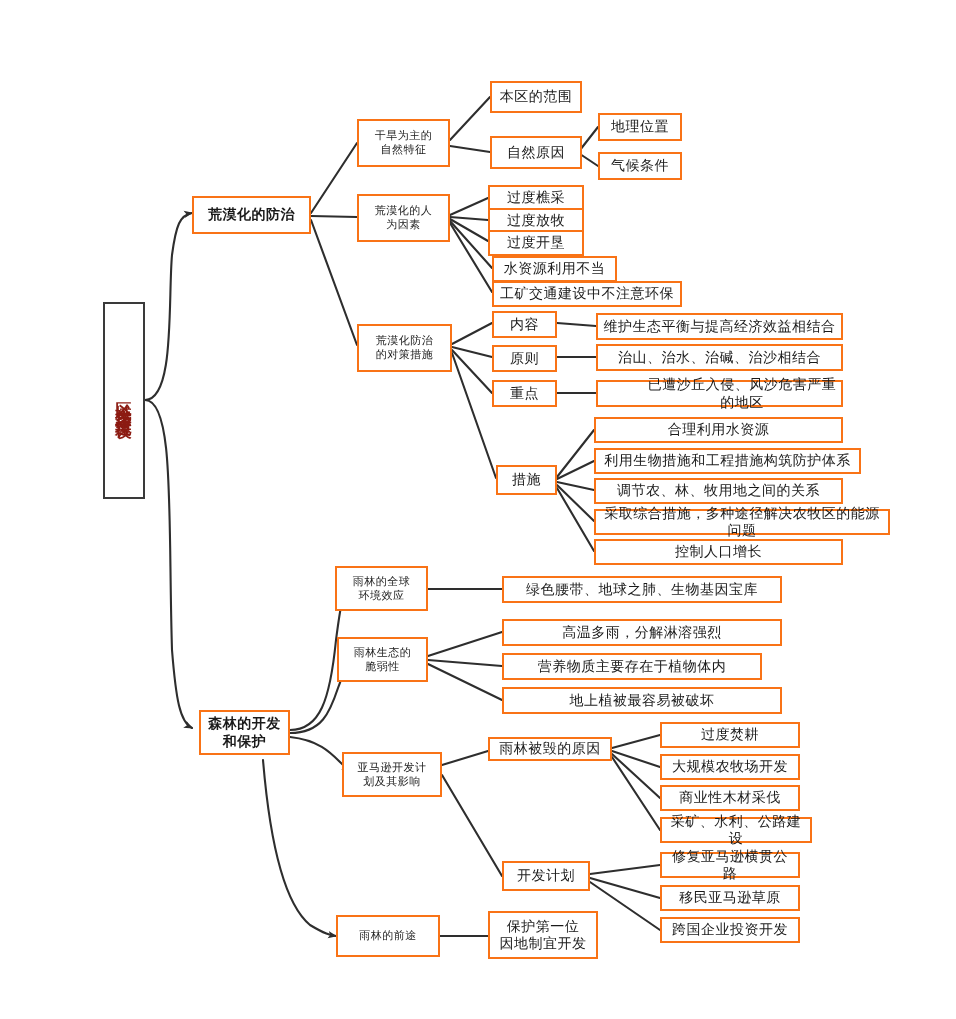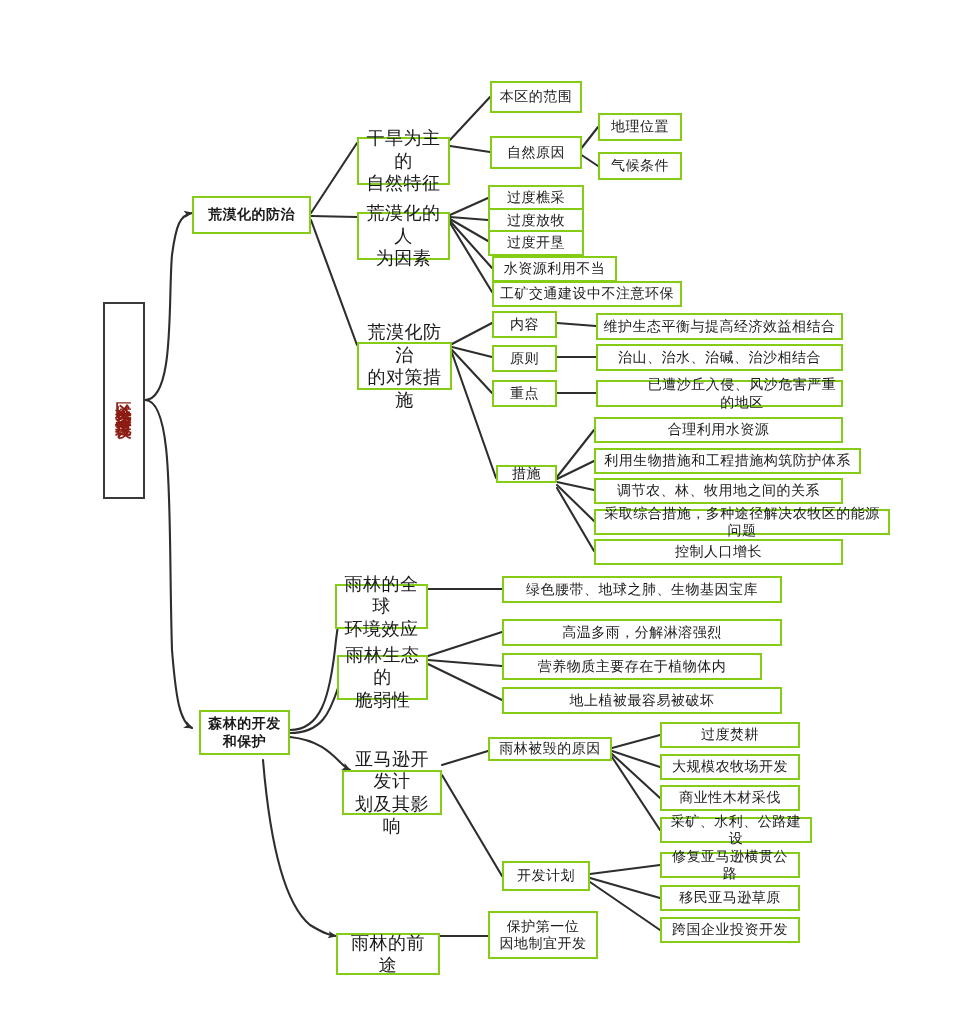--- a/index.html
+++ b/index.html
@@ -22,21 +22,21 @@
   svg.edges {
     position: absolute;
     left: 0;
     top: 0;
     width: 956px;
     height: 1019px;
   }
   .node {
     position: absolute;
     box-sizing: border-box;
-    border: 2px solid #84cc16;
+    border: 2px solid #f97316;
     background: #ffffff;
     display: flex;
     align-items: center;
     justify-content: center;
     text-align: center;
     color: #1a1a1a;
     font-size: 14px;
     line-height: 1.25;
     letter-spacing: 0.5px;
     z-index: 2;
@@ -59,21 +59,21 @@
     writing-mode: vertical-rl;
     text-orientation: upright;
     line-height: 1.45;
     letter-spacing: 3px;
     white-space: normal;
   }
   .node.level2 {
     font-weight: bold;
     font-size: 14px;
   }
-  .node.level3 { font-size: 18px; margin-top: 18px; }
+  .node.level3 { font-size: 11px; }
   .node.leaf   { font-size: 14px; }
 </style>
 </head>
 <body>
 
 <div id="map-root">
 
   <svg class="edges" viewBox="0 0 956 1019" xmlns="http://www.w3.org/2000/svg">
     <defs>
       <marker id="arw" markerWidth="9" markerHeight="9" refX="8" refY="4.5" orient="auto" markerUnits="userSpaceOnUse">
@@ -220,21 +220,21 @@
     <span class="lbl">治山、治水、治碱、治沙相结合</span>
   </div>
 
   <div class="node leaf" style="left:492px; top:380px; width:65px; height:27px;">
     <span class="lbl">重点</span>
   </div>
   <div class="node leaf" style="left:596px; top:380px; width:247px; height:27px;padding-left:45px;">
     <span class="lbl">已遭沙丘入侵、风沙危害严重的地区</span>
   </div>
 
-  <div class="node leaf" style="left:496px; top:465px; width:61px; height:18px;">
+  <div class="node leaf" style="left:496px; top:465px; width:61px; height:30px;">
     <span class="lbl">措施</span>
   </div>
 
   <div class="node leaf" style="left:594px; top:417px; width:249px; height:26px;">
     <span class="lbl">合理利用水资源</span>
   </div>
   <div class="node leaf" style="left:594px; top:448px; width:267px; height:26px;">
     <span class="lbl">利用生物措施和工程措施构筑防护体系</span>
   </div>
   <div class="node leaf" style="left:594px; top:478px; width:249px; height:26px;">

